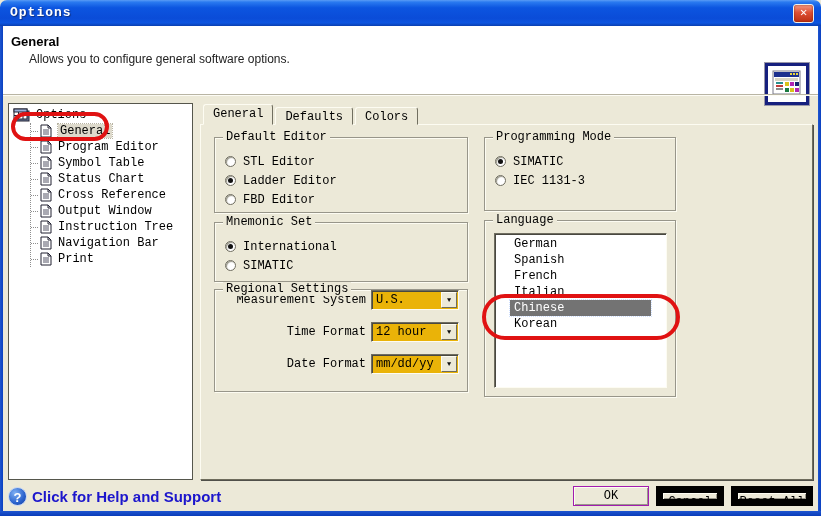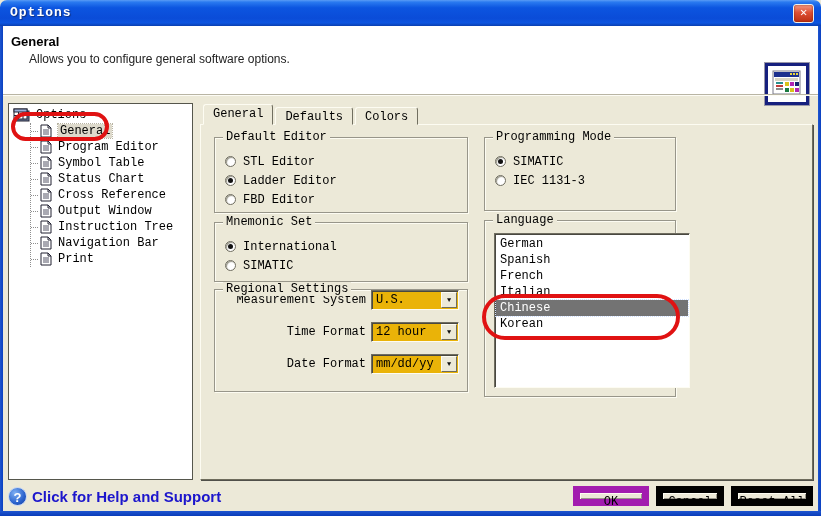--- a/index.html
+++ b/index.html
@@ -69,35 +69,35 @@
 
   .field-row { display:flex; align-items:center; justify-content:flex-end; margin:0 8px 12px 0; height:20px; }
   .field-row:first-child { margin-top:16px; }
   .flabel { margin-right:5px; white-space:nowrap; }
   .combo { width:88px; height:20px; background:#eab308; border:1px solid; border-color:#6f6d60 #fdfcf2 #fdfcf2 #6f6d60;
     box-shadow:inset 1px 1px 0 #494840; display:flex; align-items:center; position:relative; cursor:pointer; }
   .combo .cval { flex:1; padding-left:4px; line-height:16px; }
   .combo .arrow { width:16px; height:16px; margin:1px; background:#ece9d8; text-align:center; font-size:7px; line-height:15px;
     border:1px solid; border-color:#fdfcf2 #6e6c5c #6e6c5c #fdfcf2; color:#111; }
 
-  .listbox { position:absolute; left:9px; top:12px; width:196px; height:155px; background:#fff;
-    border:1px solid; border-color:#6f6d60 #fdfcf2 #fdfcf2 #6f6d60; box-shadow:inset 1px 1px 0 #494840; padding:2px 1px; overflow:hidden; }
+  .listbox { position:absolute; left:9px; top:12px; width:173px; height:155px; background:#fff;
+    border:1px solid; border-color:#6f6d60 #fdfcf2 #fdfcf2 #6f6d60; box-shadow:inset 1px 1px 0 #494840; padding:2px 15px; overflow:hidden; }
   .litem { height:16px; line-height:16px; padding-left:4px; cursor:pointer; white-space:nowrap; }
   .litem.selected { background:#737373; color:#fff; outline:1px dotted #cfe0ff; }
 
   
   .help-icon { position:absolute; left:8px; top:487px; width:19px; height:19px; border-radius:50%;
     background:radial-gradient(circle at 35% 30%,#7fb0f4,#2a62cc 60%,#143fa0); color:#fff; font-weight:bold;
     font-family:"Liberation Sans",sans-serif; font-size:13px; text-align:center; line-height:19px; cursor:pointer;
     border:1px solid #c7d6f2; }
   .help-text { position:absolute; left:32px; top:488px; color:#1c16cc; font-family:"Liberation Sans",sans-serif;
     font-weight:bold; font-size:15px; letter-spacing:0px; cursor:pointer; }
   .btn { position:absolute; top:486px; height:20px; background:#ece9d8; text-align:center; line-height:18px; cursor:pointer;
     border:7px solid #000000; box-shadow:inset 1px 1px 0 #fdfcf2, inset -1px -1px 0 #99968a; }
-  .btn.default { border:7px solid #a21caf; }
+  .btn.default { border:1px solid #a21caf; }
   .btn-ok { left:573px; width:76px; }
   .btn-cancel { left:656px; width:68px; }
   .btn-reset { left:731px; width:82px; }
 
   
   .ellipse { position:absolute; border:4px solid #e01212; border-radius:20px; pointer-events:none; z-index:9; }
   .el-general { left:11px; top:112px; width:98px; height:29px; border-radius:15px; }
   .el-chinese { left:482px; top:294px; width:198px; height:46px; border-radius:24px; }
 </style>
 </head>

